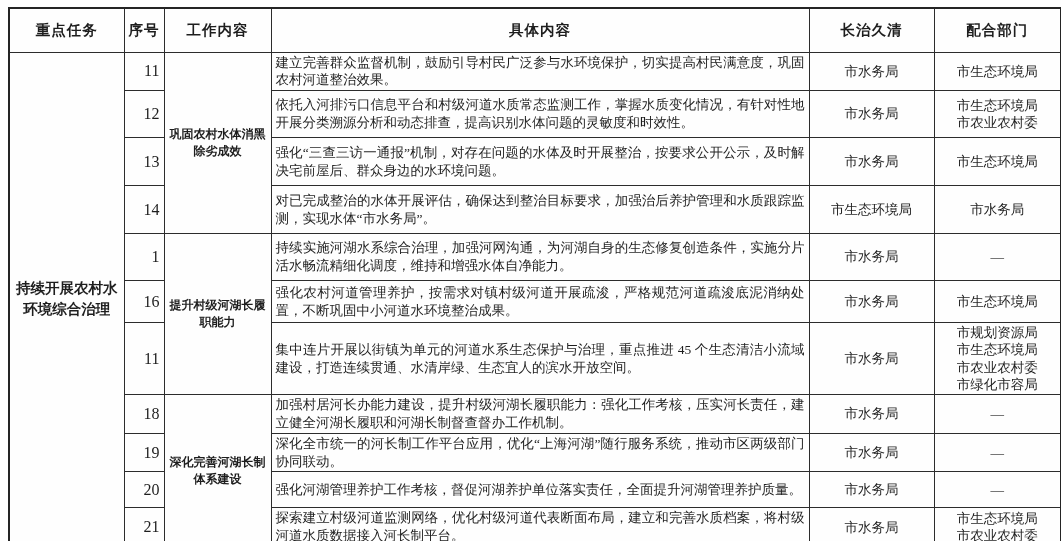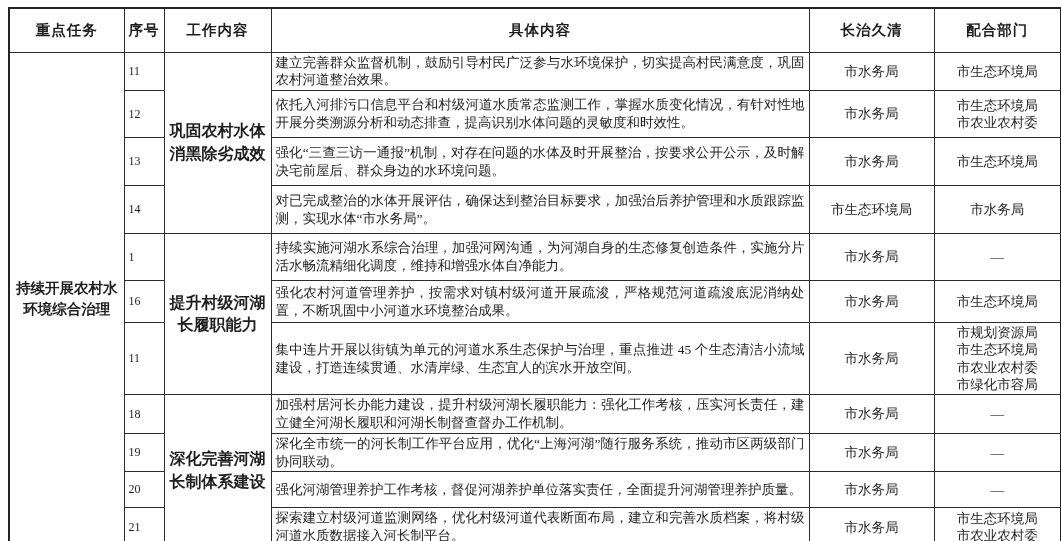--- a/index.html
+++ b/index.html
@@ -48,27 +48,27 @@
   tr.r20 { height: 36px; }
   tr.r21 { height: 37px; }
   .task-cell {
     font-weight: bold;
     text-align: center;
     font-size: 14.5px;
     line-height: 1.45;
     padding: 2px 8px;
   }
   .seq-cell {
-    text-align: left;
-    font-size: 12px;
+    text-align: right;
+    font-size: 16px;
   }
   .group-cell {
     font-weight: bold;
     text-align: center;
-    font-size: 16px;
+    font-size: 12px;
     line-height: 1.4;
     padding: 2px 4px;
   }
   .detail-cell {
     text-align: justify;
     font-size: 13.5px;
     line-height: 1.32;
     padding: 2px 8px;
     margin-top: 32px;
   }

